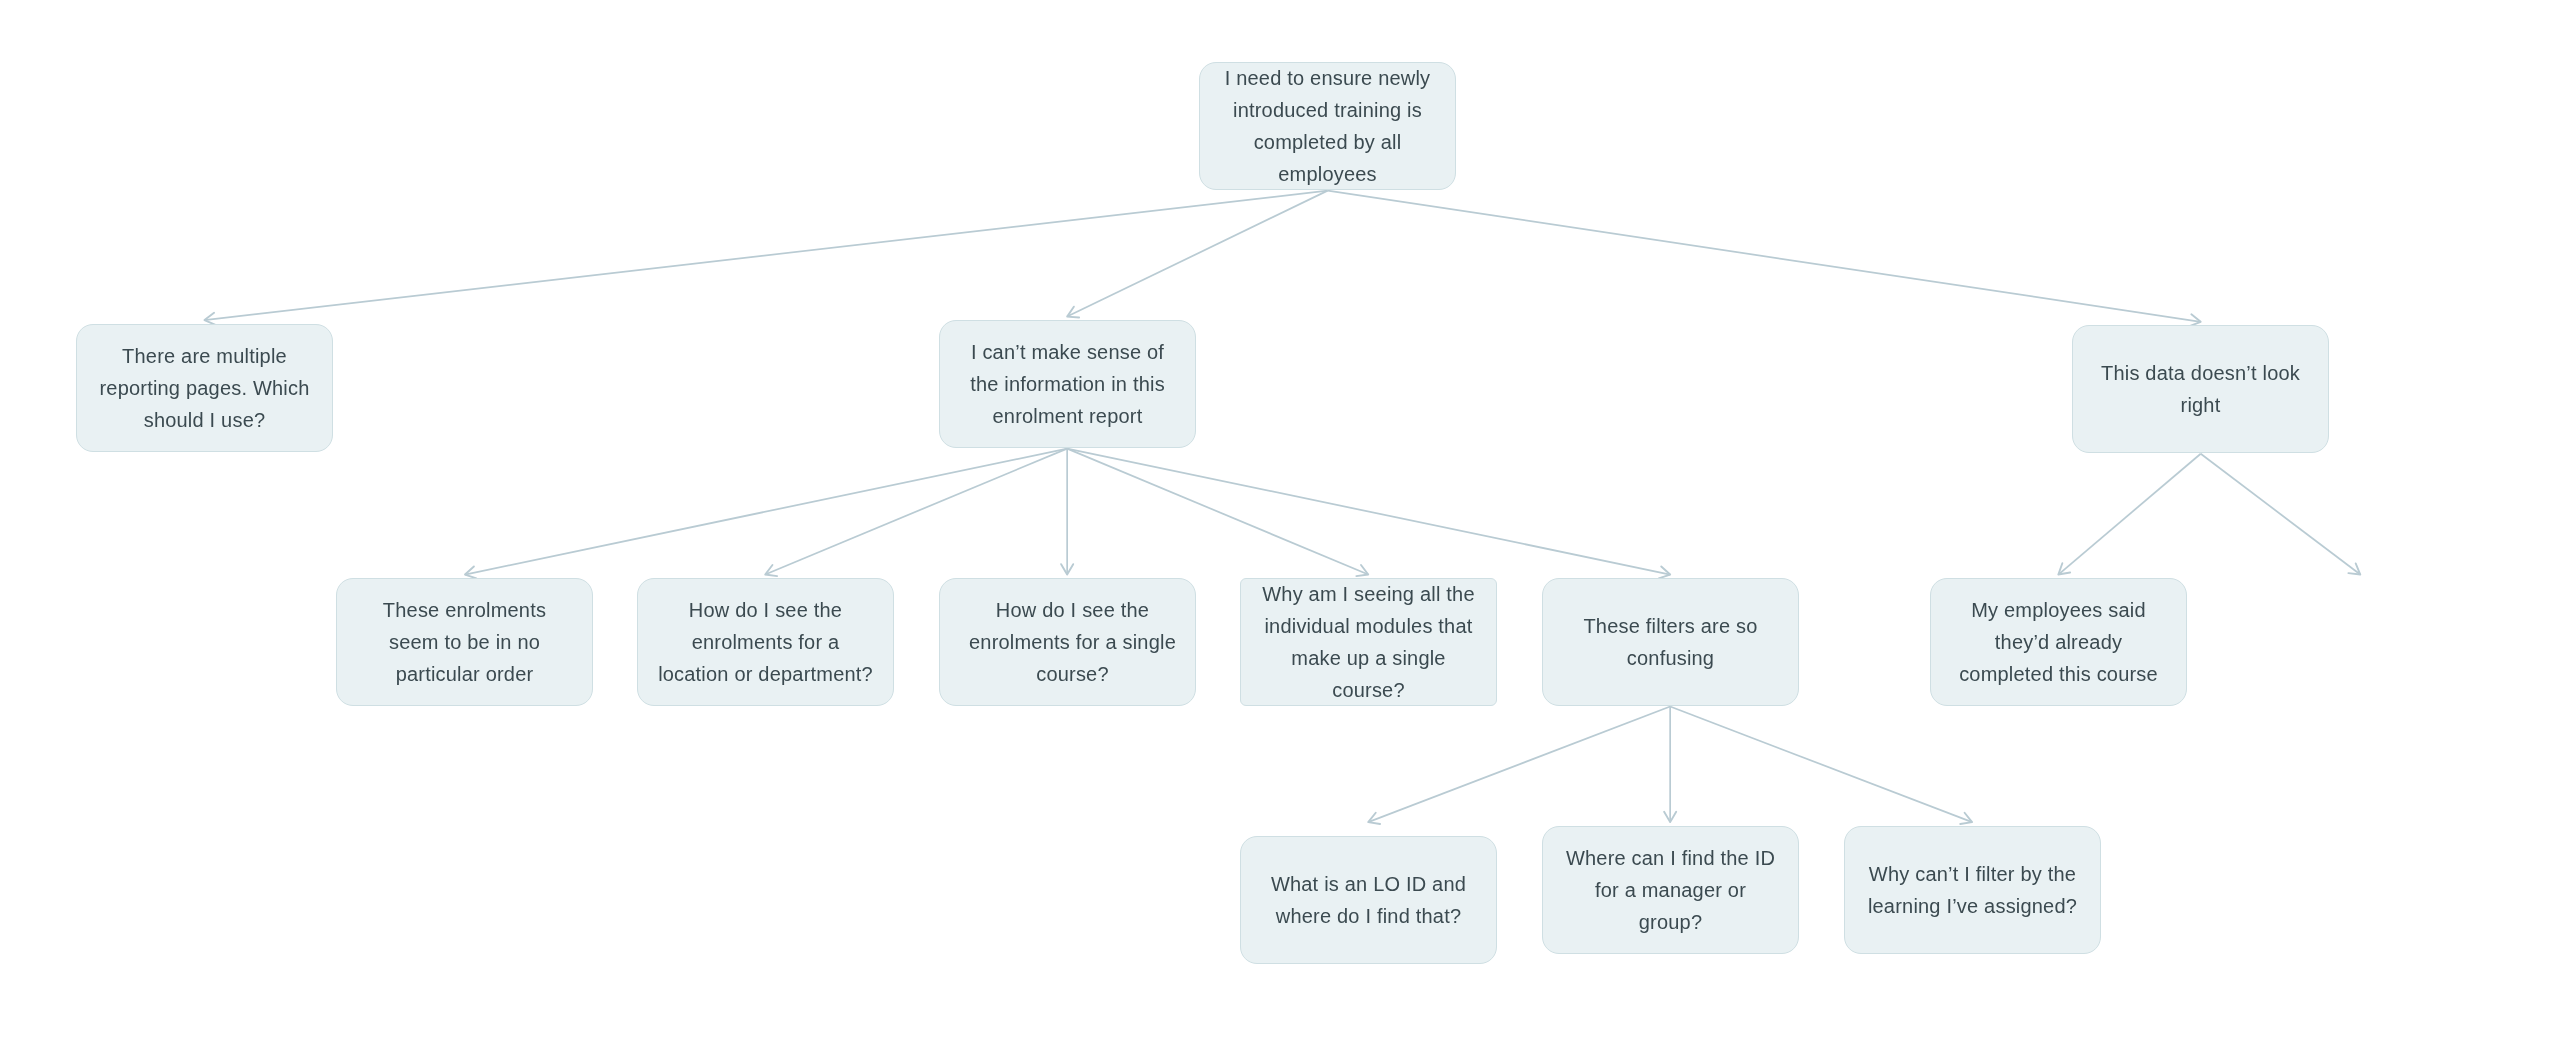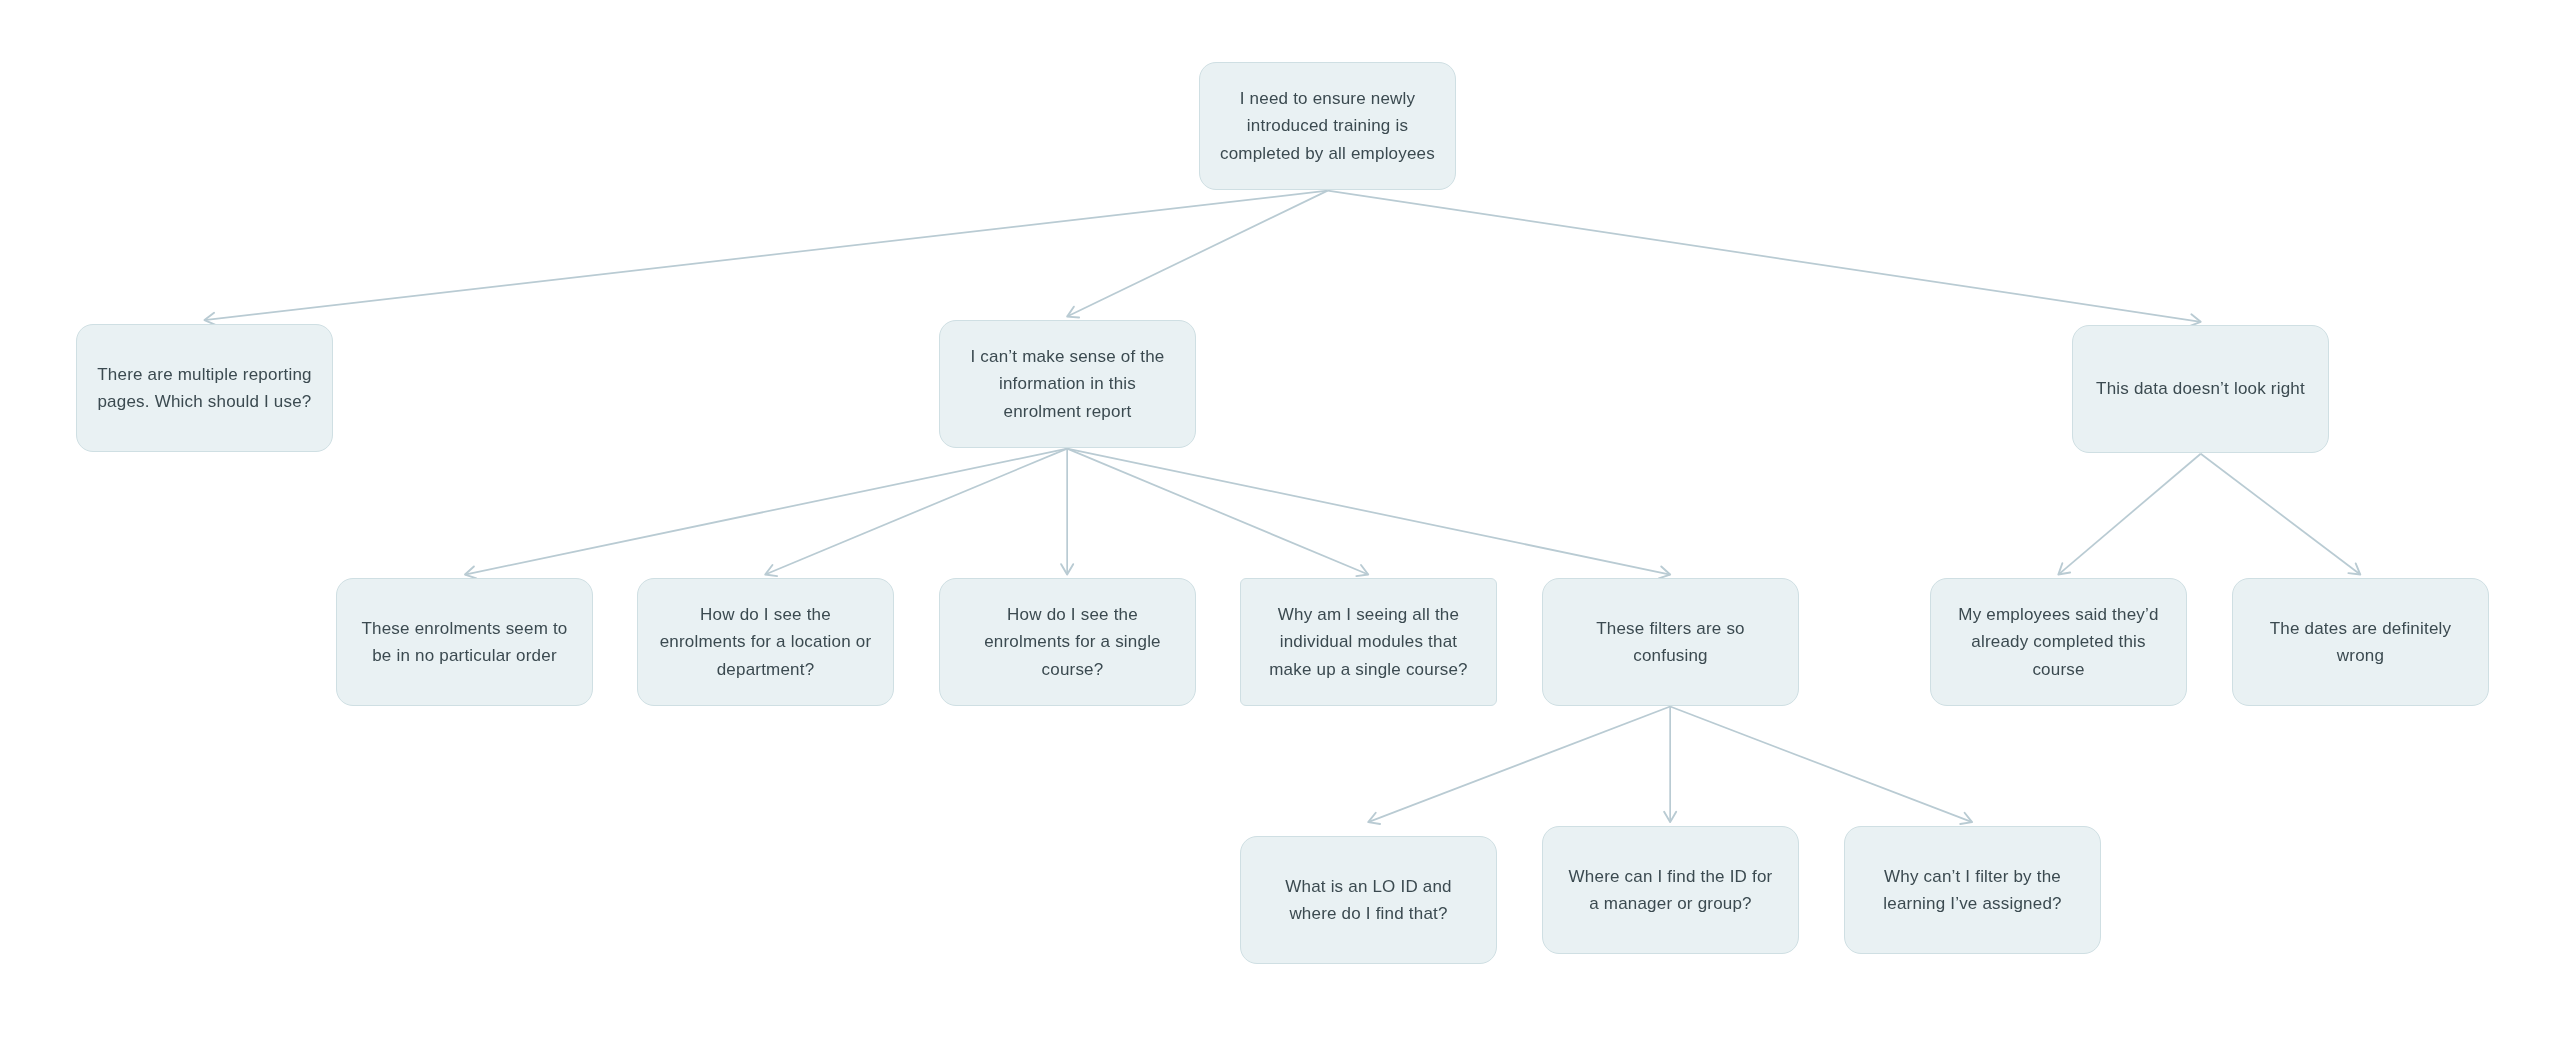--- a/index.html
+++ b/index.html
@@ -45,21 +45,21 @@
     border:0.9px solid var(--node_border);
     border-radius:17px;
     display:flex;
     align-items:center;
     justify-content:center;
     text-align:center;
     padding:10.4px 19px;
   }
   .node-label{
     color:var(--text);
-    font-size:17px;
+    font-size:20px;
     line-height:1.6;
     letter-spacing:0.2px;
   }
 </style>
 </head>
 <body>
 
 <div class="canvas">
 
   <svg id="edges" class="edge-layer" xmlns="http://www.w3.org/2000/svg" viewBox="0 0 2986 1216" width="2576" height="1049">
@@ -106,23 +106,20 @@
     </div>
   <div class="node" style="left: 1240px; top: 578px; border-radius: 6px;">
       <span class="node-label">Why am I seeing all the individual modules that make up a single course?</span>
     </div>
   <div class="node" style="left: 1930px; top: 578px;">
       <span class="node-label">My employees said they’d already completed this course</span>
     </div>
   <div class="node" style="left: 1542px; top: 578px;">
       <span class="node-label">These filters are so confusing</span>
     </div>
-  <div class="node" style="left: 2232px; top: 578px;">
-      <span class="node-label">The dates are definitely wrong</span>
-    </div>
   <div class="node" style="left: 1240px; top: 826px; margin-top: 10px;">
       <span class="node-label">What is an LO ID and where do I find that?</span>
     </div>
   <div class="node" style="left: 1542px; top: 826px;">
       <span class="node-label">Where can I find the ID for a manager or group?</span>
     </div>
   <div class="node" style="left: 1844px; top: 826px;">
       <span class="node-label">Why can’t I filter by the learning I’ve assigned?</span>
     </div>
 

